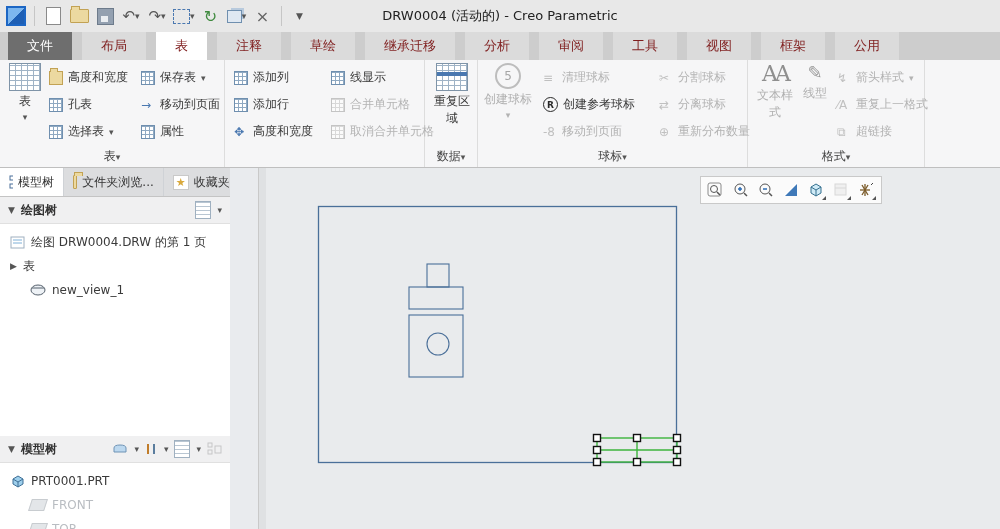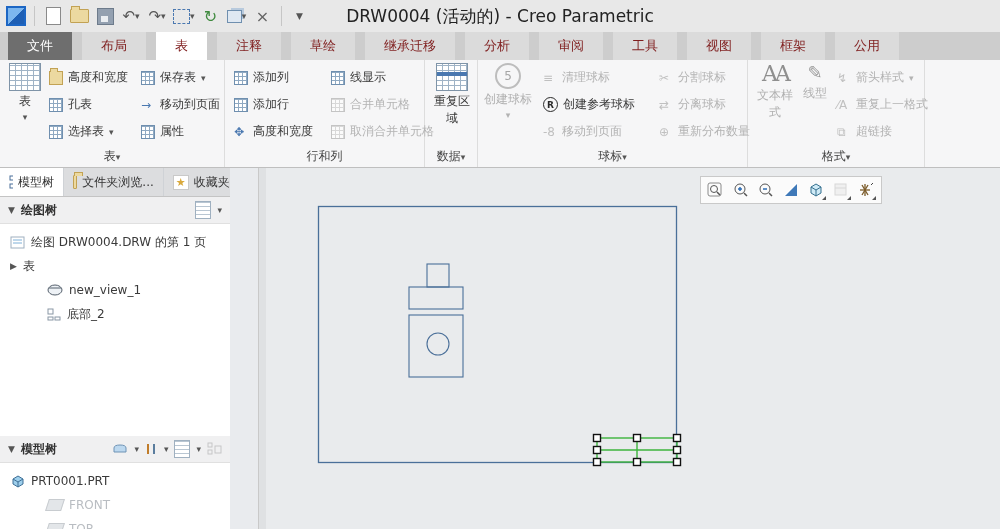--- a/index.html
+++ b/index.html
@@ -13,21 +13,21 @@
   .qbtn{display:flex;align-items:center;justify-content:center;min-width:20px;height:22px;color:#555;font-size:15px}
   .appico{width:20px;height:20px;border:2px solid #1c66c4;background:linear-gradient(135deg,#7db7ef 50%,#1e5fb4 50%);box-sizing:border-box}
   .pageico{width:13px;height:16px;background:#fff;border:1px solid #8a8a8a}
   .folderico{width:17px;height:12px;background:#ecd9a0;border:1px solid #c2a254;border-radius:1px;position:relative}
   .folderico:before{content:"";position:absolute;top:-4px;left:0;width:7px;height:3px;background:#ecd9a0;border:1px solid #c2a254;border-bottom:none}
   .floppyico{width:15px;height:15px;background:#93a0b0;border:1px solid #6d7b8b;position:relative}
   .floppyico:after{content:"";position:absolute;left:3px;top:7px;width:7px;height:6px;background:#e9edf1}
   .dashbox{width:15px;height:13px;border:1px dashed #4a78b0}
   .winico{width:13px;height:11px;border:1px solid #6f8faf;background:#dfe8f2;box-shadow:3px -3px 0 -1px #b8cadd}
   .dd{font-size:9px;color:#555}
-  .title-text{position:absolute;left:0;top:0;width:1000px;height:32px;text-align:center;line-height:32px;font-size:17px;color:#222;pointer-events:none}
+  .title-text{position:absolute;left:0;top:0;width:1000px;height:32px;text-align:center;line-height:32px;font-size:13px;color:#222;pointer-events:none}
 
   
   .tabrow{left:0;top:32px;width:1000px;height:28px;background:#cdcdcd;display:flex;align-items:stretch;padding-left:8px;box-sizing:border-box;gap:10px}
   .tab{padding:0 19px;line-height:28px;font-size:13px;background:#dbdbdb;color:#7f1d1d;white-space:nowrap}
   .tab.file{background:#6e6e6e;color:#fff}
   .tab.sel{background:#ffffff}
 
   
   .ribbon{left:0;top:60px;width:1000px;height:108px;background:#f6f6f7;border-bottom:1px solid #bfbfbf;box-sizing:border-box}
   .rgroup{position:absolute;top:0;height:107px;border-right:1px solid #ddd;box-sizing:border-box}
@@ -53,21 +53,21 @@
 
   
   .lpanel{left:0;top:168px;width:230px;height:361px;background:#fff}
   .ptabs{display:flex;height:28px;background:#cfd2d6;align-items:stretch;gap:1px;border-bottom:1px solid #c4c4c4}
   .ptab{display:flex;align-items:center;gap:5px;padding:0 9px;background:#dcdddf;font-size:12px;color:#333;white-space:nowrap;overflow:hidden}
   .ptab.sel{background:#fff}
   .phdr{height:26px;background:#f0f0f1;border-bottom:1px solid #e0e0e0;display:flex;align-items:center;padding:0 8px;gap:6px;font-weight:bold;color:#333}
   .phdr .spacer{flex:1}
   .tree{padding-top:6px}
   .titem{display:flex;align-items:center;gap:6px;height:24px;padding-left:10px;color:#3a3a3a;white-space:nowrap}
-  .titem.indent{padding-left:47px}
+  .titem.indent{padding-left:30px}
   .titem.gray{color:#b9bdc2}
   .tri{font-size:9px;color:#555}
   .listico{width:14px;height:16px;border:1px solid #9fb0c0;background:#fff;background-image:repeating-linear-gradient(0deg,transparent 0 3px,#b9c6d2 3px 4px)}
   .plane-g{width:14px;height:10px;background:#e3e6e9;border:1px solid #c8ccd0;transform:skewX(-18deg)}
   .sash{left:258px;top:168px;width:8px;height:361px;background:#dfe1e3;border-left:1px solid #c9c9c9}
 
   
   .canvas{left:266px;top:168px;width:734px;height:361px;background:#e9ebed}
   .dtoolbar{position:absolute;left:434px;top:8px;height:26px;background:#fbfbfb;border:1px solid #c9c9c9;display:flex;align-items:center;padding:0 4px;gap:3px}
   .dtool{width:22px;height:22px;display:flex;align-items:center;justify-content:center;position:relative}
@@ -197,21 +197,20 @@
         </div>
       <div class="rsb dis">
           <span class="ico grid-g"></span>
           <span>合并单元格</span>
         </div>
       <div class="rsb dis">
           <span class="ico grid-g"></span>
           <span>取消合并单元格</span>
         </div>
     </div>
-    <div class="glabel">行和列</div>
   </div>
 
   <div class="rgroup" style="left:425px;width:53px">
     <div class="bigbtn" style="left:5px;width:44px">
       <span class="bigtbl rep"></span>
       <span>重复区域</span>
     </div>
     <div class="glabel"><span>数据</span><span class="dd">▾</span></div>
   </div>
 
@@ -321,28 +320,20 @@
     <div class="titem">
       <span class="tri">▶</span>
       <span>表</span>
     </div>
     <div class="titem indent">
       <svg width="16" height="13">
           <ellipse cx="8" cy="6" rx="7" ry="5" fill="#eef2f6" stroke="#55606c"></ellipse>
           <path d="M2 4 L14 4" stroke="#55606c" fill="none"></path>
         </svg>
       <span>new_view_1</span>
-    </div>
-    <div class="titem indent">
-      <svg width="14" height="13">
-          <rect x="1" y="1" width="5" height="5" fill="#fff" stroke="#8a97a5"></rect>
-          <rect x="1" y="9" width="5" height="3" fill="#fff" stroke="#8a97a5"></rect>
-          <rect x="8" y="9" width="5" height="3" fill="#fff" stroke="#8a97a5"></rect>
-        </svg>
-      <span>底部_2</span>
     </div>
   </div>
 
   <div class="phdr">
     <span class="tri">▼</span>
     <span>模型树</span>
     <span class="spacer"></span>
     <svg width="16" height="12">
         <path d="M2 5 Q2 2 8 2 Q14 2 14 5 L14 9 L2 9 Z" fill="#bcd8ef" stroke="#6f93b5"></path>
       </svg>

